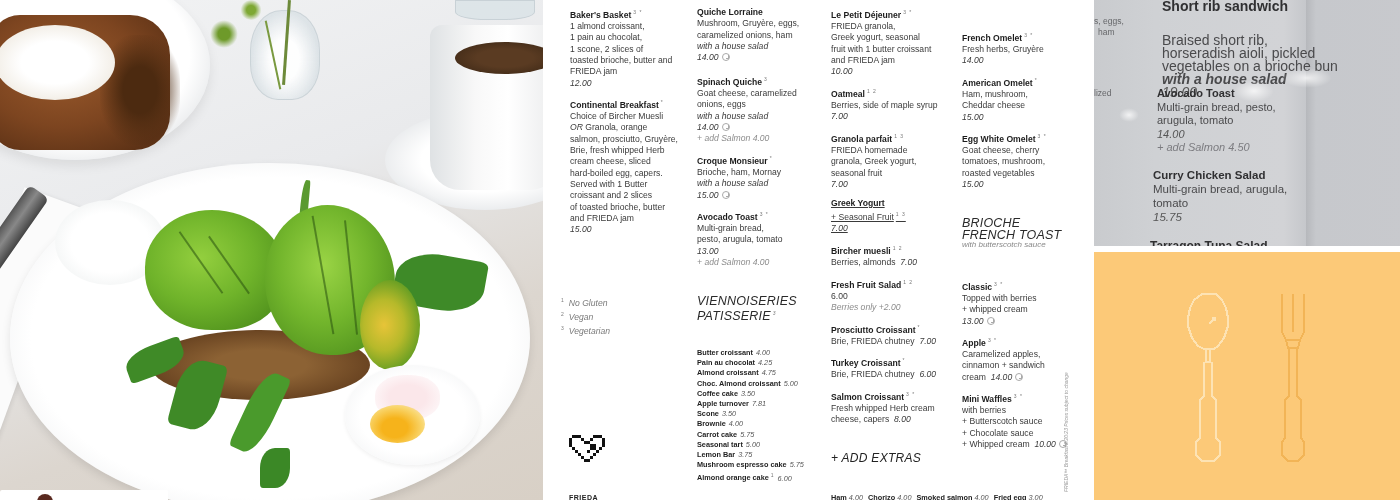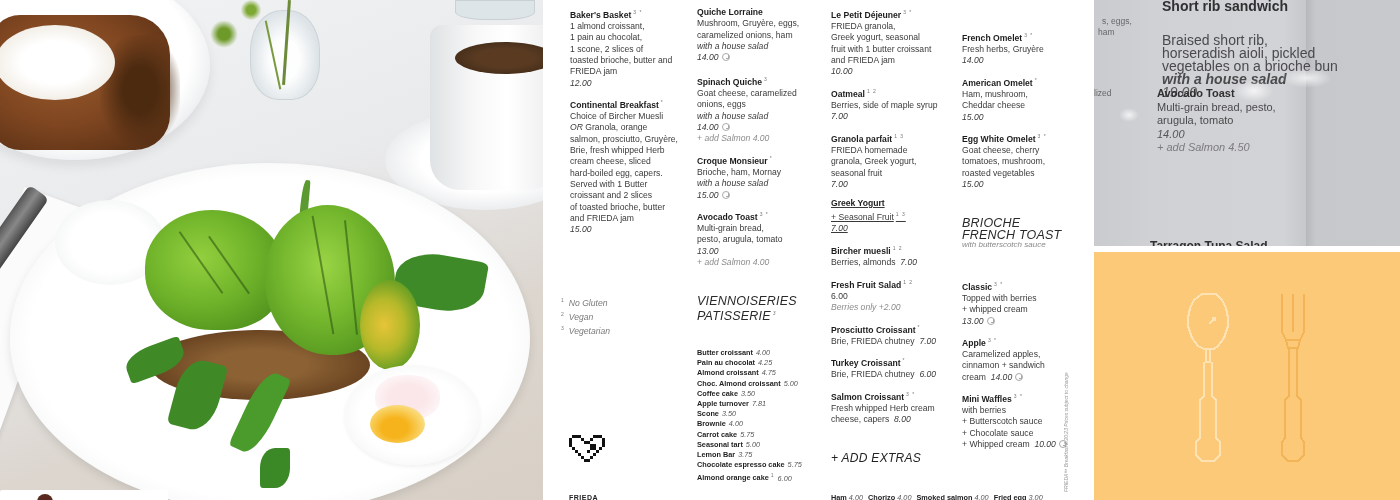--- a/index.html
+++ b/index.html
@@ -237,21 +237,21 @@
     <div><span class="vn">Pain au chocolat</span><span class="vp">4.25</span></div>
     <div><span class="vn">Almond croissant</span><span class="vp">4.75</span></div>
     <div><span class="vn">Choc. Almond croissant</span><span class="vp">5.00</span></div>
     <div><span class="vn">Coffee cake</span><span class="vp">3.50</span></div>
     <div><span class="vn">Apple turnover</span><span class="vp">7.81</span></div>
     <div><span class="vn">Scone</span><span class="vp">3.50</span></div>
     <div><span class="vn">Brownie</span><span class="vp">4.00</span></div>
     <div><span class="vn">Carrot cake</span><span class="vp">5.75</span></div>
     <div><span class="vn">Seasonal tart</span><span class="vp">5.00</span></div>
     <div><span class="vn">Lemon Bar</span><span class="vp">3.75</span></div>
-    <div><span class="vn">Chocolate espresso cake</span><span class="vp">5.75</span></div>
+    <div><span class="vn">Mushroom espresso cake</span><span class="vp">5.75</span></div>
     <div><span class="vn">Almond orange cake</span><sup class="ft">1</sup><span class="vp">6.00</span></div>
   </div>
 
   <div class="item" style="left:288px;top:7px;width:130px;">
     <span class="name"><span>Le Petit Déjeuner</span><sup class="ft">3 *</sup></span>
     <span class="desc">FRIEDA granola,</span>
     <span class="desc">Greek yogurt, seasonal</span>
     <span class="desc">fruit with 1 butter croissant</span>
     <span class="desc">and FRIEDA jam</span>
     <span class="price">10.00</span>
@@ -359,41 +359,47 @@
     <span class="desc">+ Butterscotch sauce</span>
     <span class="desc">+ Chocolate sauce</span>
     <span class="desc"><span>+ Whipped cream</span>&nbsp;&nbsp;<span class="inline-price">10.00</span><span class="clock"></span></span>
   </div>
 
   <div class="vertical-note">FRIEDA™ Breakfast 2/20/23 Prices subject to change</div>
 </div>
 
 <div class="menu-photo">
   <div class="edge"></div>
-  <div class="frag" style="left:0;top:16px;padding-left:8px;">s, eggs,</div>
+  <div class="frag" style="left:0;top:16px;">s, eggs,</div>
   <div class="frag" style="left:4px;top:27px;">ham</div>
   <div class="frag" style="left:0;top:88px;">lized</div>
 
   <div class="ptext" style="left:68px;top:0;">
     <span class="name">Short rib sandwich</span>
     <span style="display:block;margin-top:21px;">Braised short rib,</span>
     <span style="display:block;">horseradish aioli, pickled</span>
     <span style="display:block;">vegetables on a brioche bun</span>
     <span class="em">with a house salad</span>
     <span class="price">19.00</span>
   </div>
 
   <div class="ptext" style="left:63px;top:87px;font-size:11px;line-height:13.5px;">
     <span class="name">Avocado Toast</span>
     <span style="display:block;">Multi-grain bread, pesto,</span>
     <span style="display:block;">arugula, tomato</span>
     <span class="price">14.00</span>
     <span class="addon">+ add Salmon 4.50</span>
   </div>
 
+  <div class="ptext" style="left:59px;top:168px;font-size:11.5px;line-height:14px;">
+    <span class="name">Curry Chicken Salad</span>
+    <span style="display:block;">Multi-grain bread, arugula,</span>
+    <span style="display:block;">tomato</span>
+    <span class="price">15.75</span>
+  </div>
 
   <div class="ptext" style="left:56px;top:240px;font-size:12px;">
     <span class="name">Tarragon Tuna Salad</span>
   </div>
 
   <div class="glare" style="left:140px;top:80px;width:40px;height:22px;"></div>
   <div class="glare" style="left:188px;top:68px;width:50px;height:20px;"></div>
   <div class="glare" style="left:25px;top:108px;width:20px;height:14px;"></div>
 </div>
 

